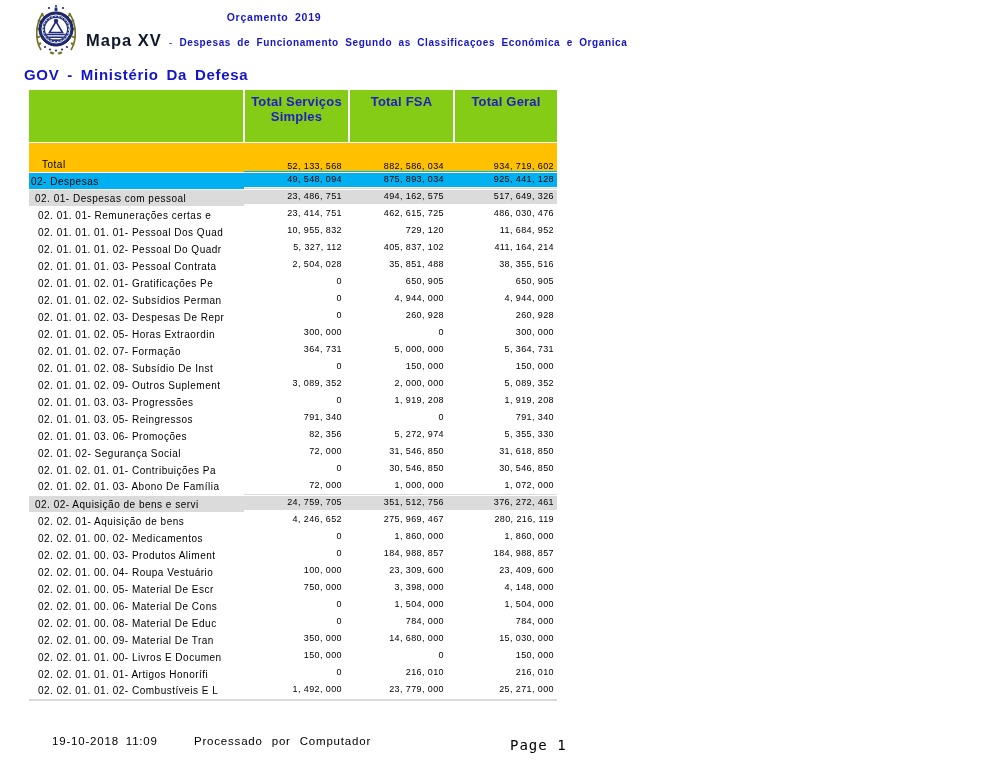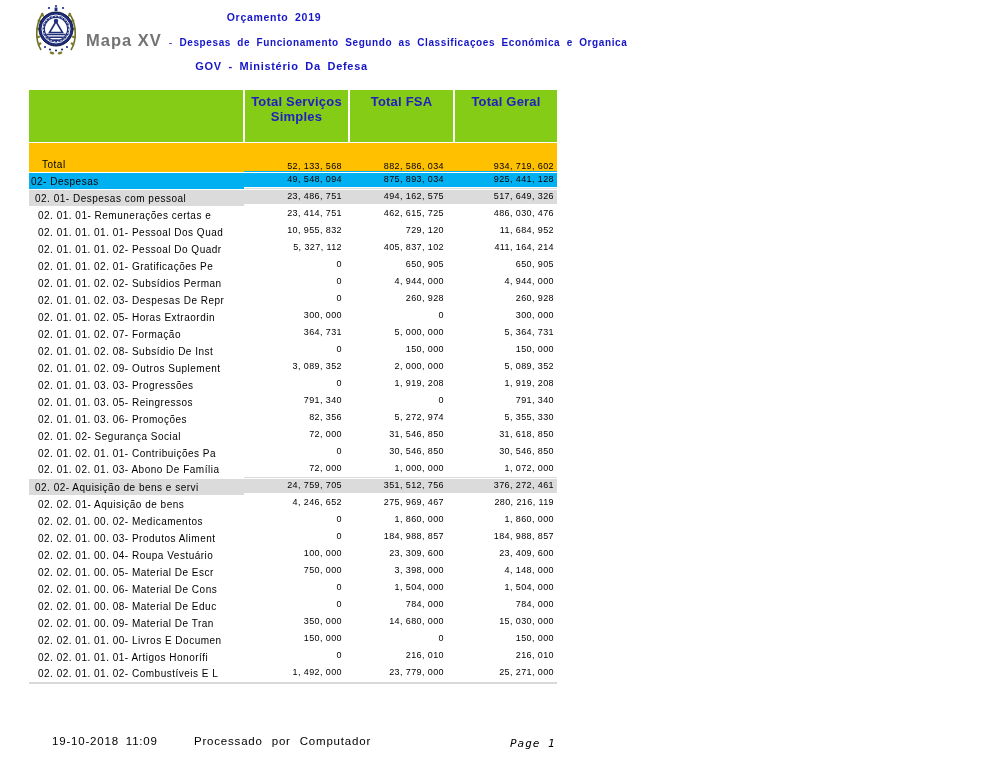--- a/index.html
+++ b/index.html
@@ -7,26 +7,26 @@
     position:relative;width:1000px;height:773px;background:#ffffff;overflow:hidden;
     font-family:"Liberation Sans","DejaVu Sans",sans-serif;color:#000;margin-left:24px;
   }
   
   .logo{position:absolute;left:8px;top:2px;width:48px;height:56px;}
   .title-year{
     position:absolute;top:11px;left:0;width:500px;text-align:center;
     color:#1515c8;font-size:10.5px;font-weight:bold;letter-spacing:.7px;word-spacing:3px;
   }
   .title-map{position:absolute;top:31px;left:62px;display:flex;align-items:baseline;gap:7px;white-space:nowrap;}
-  .map-code{color:#737373;font-size:16.5px;font-weight:bold;letter-spacing:1px;}
+  .map-code{color:#0f172a;font-size:16.5px;font-weight:bold;letter-spacing:1px;}
   .map-sep{color:#2a2ad0;font-size:11px;}
   .map-desc{color:#1515c8;font-size:10px;font-weight:bold;letter-spacing:.6px;word-spacing:3px;}
   .title-org{
-    position:absolute;top:60px;left:0;width:515px;text-align:center;
-    color:#1515c8;font-size:11px;font-weight:bold;letter-spacing:.7px;word-spacing:3px;
+    position:absolute;top:66px;left:0;width:515px;text-align:left;
+    color:#1515c8;font-size:15px;font-weight:bold;letter-spacing:.7px;word-spacing:3px;
   }
   
   table.budget{
     position:absolute;top:90px;left:5px;width:528px;
     border-collapse:collapse;table-layout:fixed;
     border-bottom:2px solid #d9d9d9;
   }
   col.c-label{width:215px;} col.c-v0{width:105px;} col.c-v1{width:105px;} col.c-v2{width:103px;}
   thead th{
     background:#84cc16;height:47px;vertical-align:top;padding-top:4px;
@@ -42,21 +42,21 @@
   tr.row-total{height:19px;background:#ffc000;border-bottom:1px solid #ffffff;}
   tr.row-total td.lbl{vertical-align:bottom;padding-bottom:2px;padding-left:13px;}
   tr.row-total td.val{vertical-align:top;top:0;padding-top:18px;}
   tr.row-l1{height:17px;background:#00b0f0;border-bottom:1px solid #ffffff;}
   tr.row-l1 td.lbl{padding-left:2px;}
   tr.row-section{height:17px;background:#dbdbdb;border-top:1px solid #ffffff;border-bottom:1px solid #ffffff;}
   tr.row-section td.lbl{padding-left:6px;}
   
   .footer-datetime{position:absolute;top:735px;left:28px;font-size:11.5px;letter-spacing:.8px;word-spacing:3px;white-space:nowrap;}
   .footer-processed{position:absolute;top:735px;left:170px;font-size:11.5px;letter-spacing:.8px;word-spacing:5px;white-space:nowrap;}
-  .footer-page{position:absolute;top:737px;left:486px;font-size:11px;letter-spacing:1px;font-family:"DejaVu Sans Mono","Liberation Mono",monospace;font-style:italic;}
+  .footer-page{position:absolute;top:737px;left:486px;font-size:14px;letter-spacing:1px;font-family:"DejaVu Sans Mono","Liberation Mono",monospace;}
 </style>
 </head>
 <body>
 
 <div class="page">
 
   <div class="logo">
     <svg width="48" height="56" viewBox="0 0 48 56" xmlns="http://www.w3.org/2000/svg">
 
       <path d="M9,48 C3,38 3,22 11,11" fill="none" stroke="#6e6e23" stroke-width="1.6"></path>
@@ -162,20 +162,26 @@
           <td class="val v1">729, 120</td>
           <td class="val v2">11, 684, 952</td>
         </tr>
         <tr class="row-data">
           <td class="lbl">02. 01. 01. 01. 02- Pessoal Do Quadr</td>
           <td class="val v0">5, 327, 112</td>
           <td class="val v1">405, 837, 102</td>
           <td class="val v2">411, 164, 214</td>
         </tr>
         <tr class="row-data">
+          <td class="lbl">02. 01. 01. 01. 03- Pessoal Contrata</td>
+          <td class="val v0">2, 504, 028</td>
+          <td class="val v1">35, 851, 488</td>
+          <td class="val v2">38, 355, 516</td>
+        </tr>
+        <tr class="row-data">
           <td class="lbl">02. 01. 01. 02. 01- Gratificações Pe</td>
           <td class="val v0">0</td>
           <td class="val v1">650, 905</td>
           <td class="val v2">650, 905</td>
         </tr>
         <tr class="row-data">
           <td class="lbl">02. 01. 01. 02. 02- Subsídios Perman</td>
           <td class="val v0">0</td>
           <td class="val v1">4, 944, 000</td>
           <td class="val v2">4, 944, 000</td>

